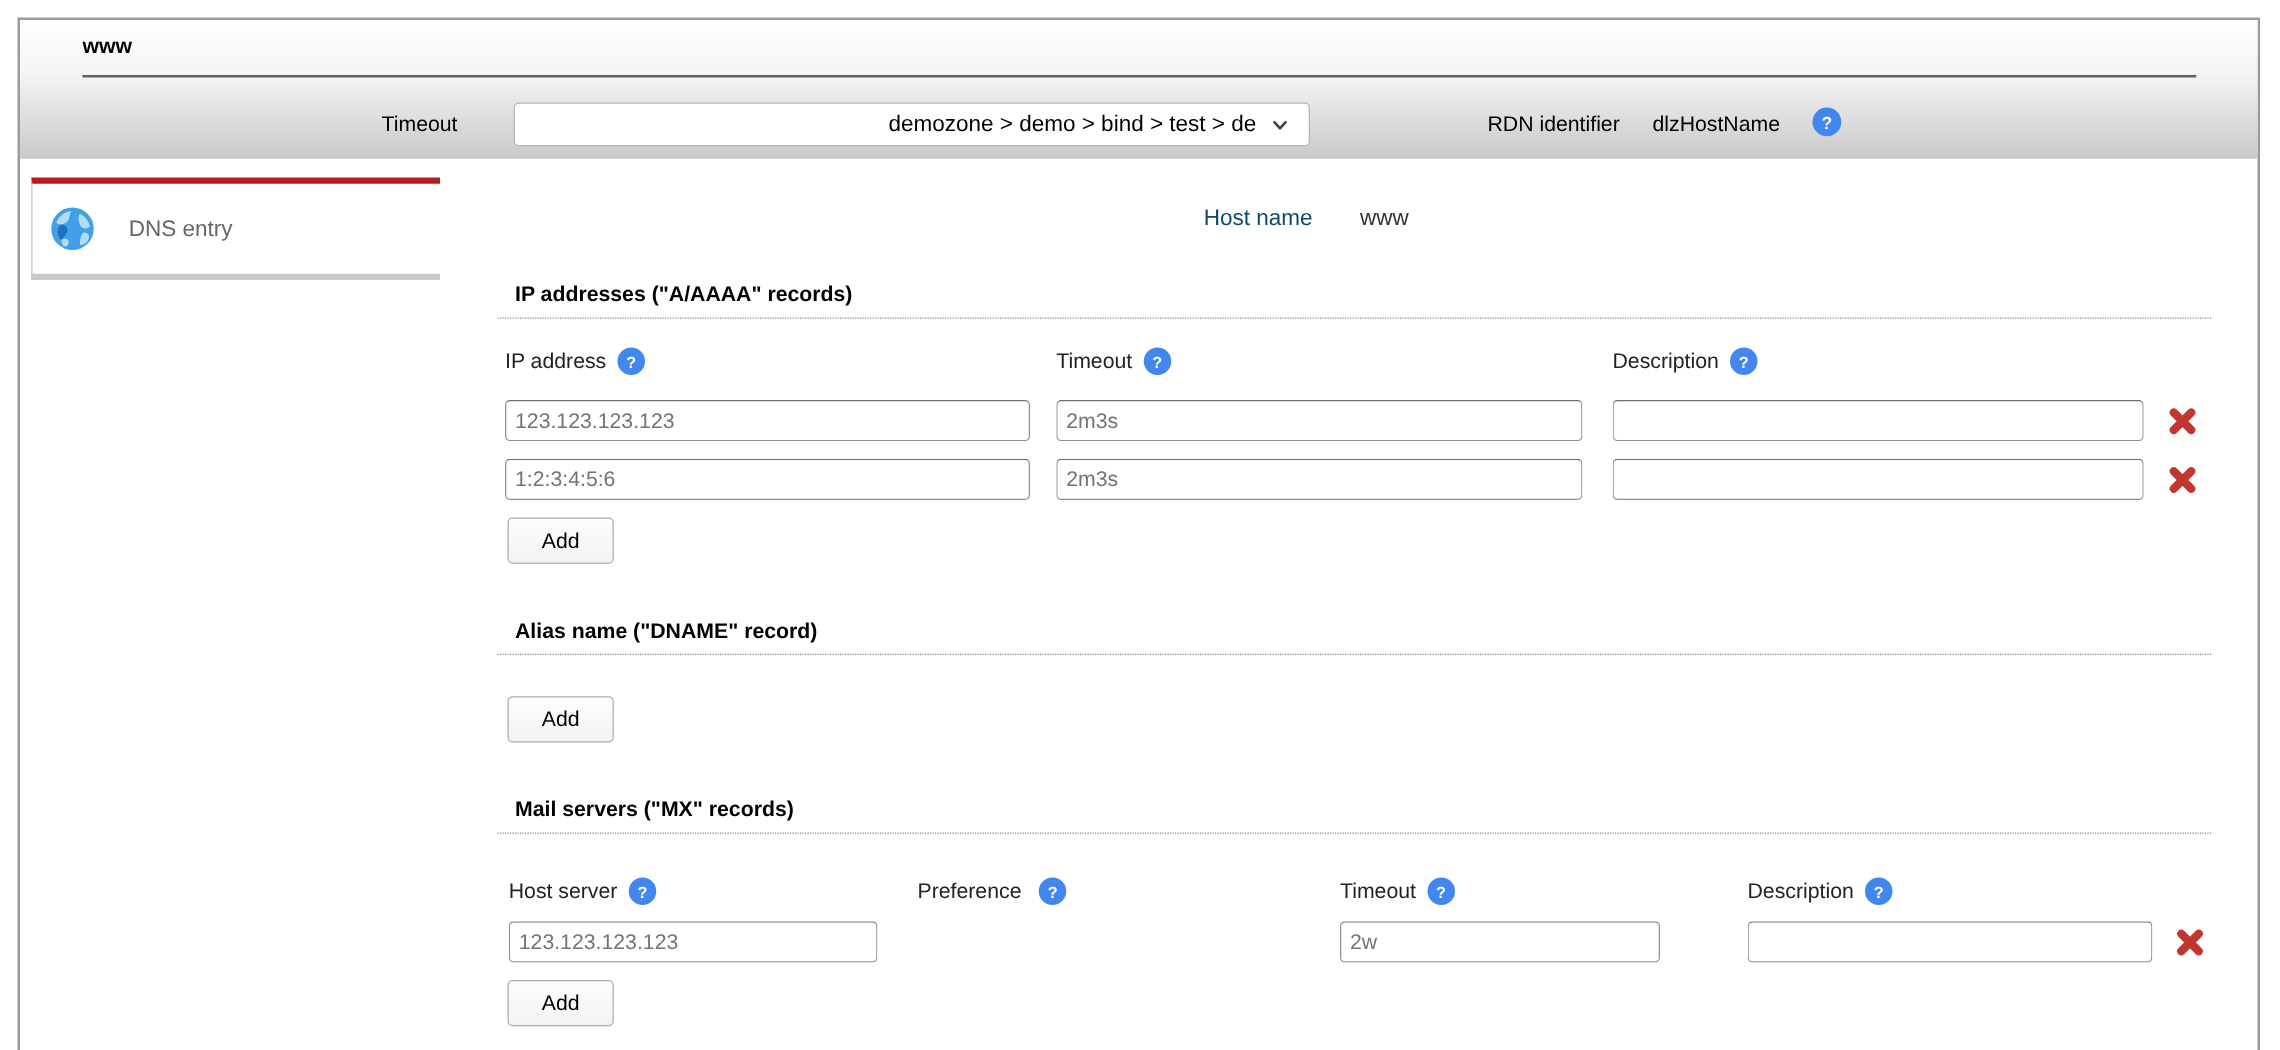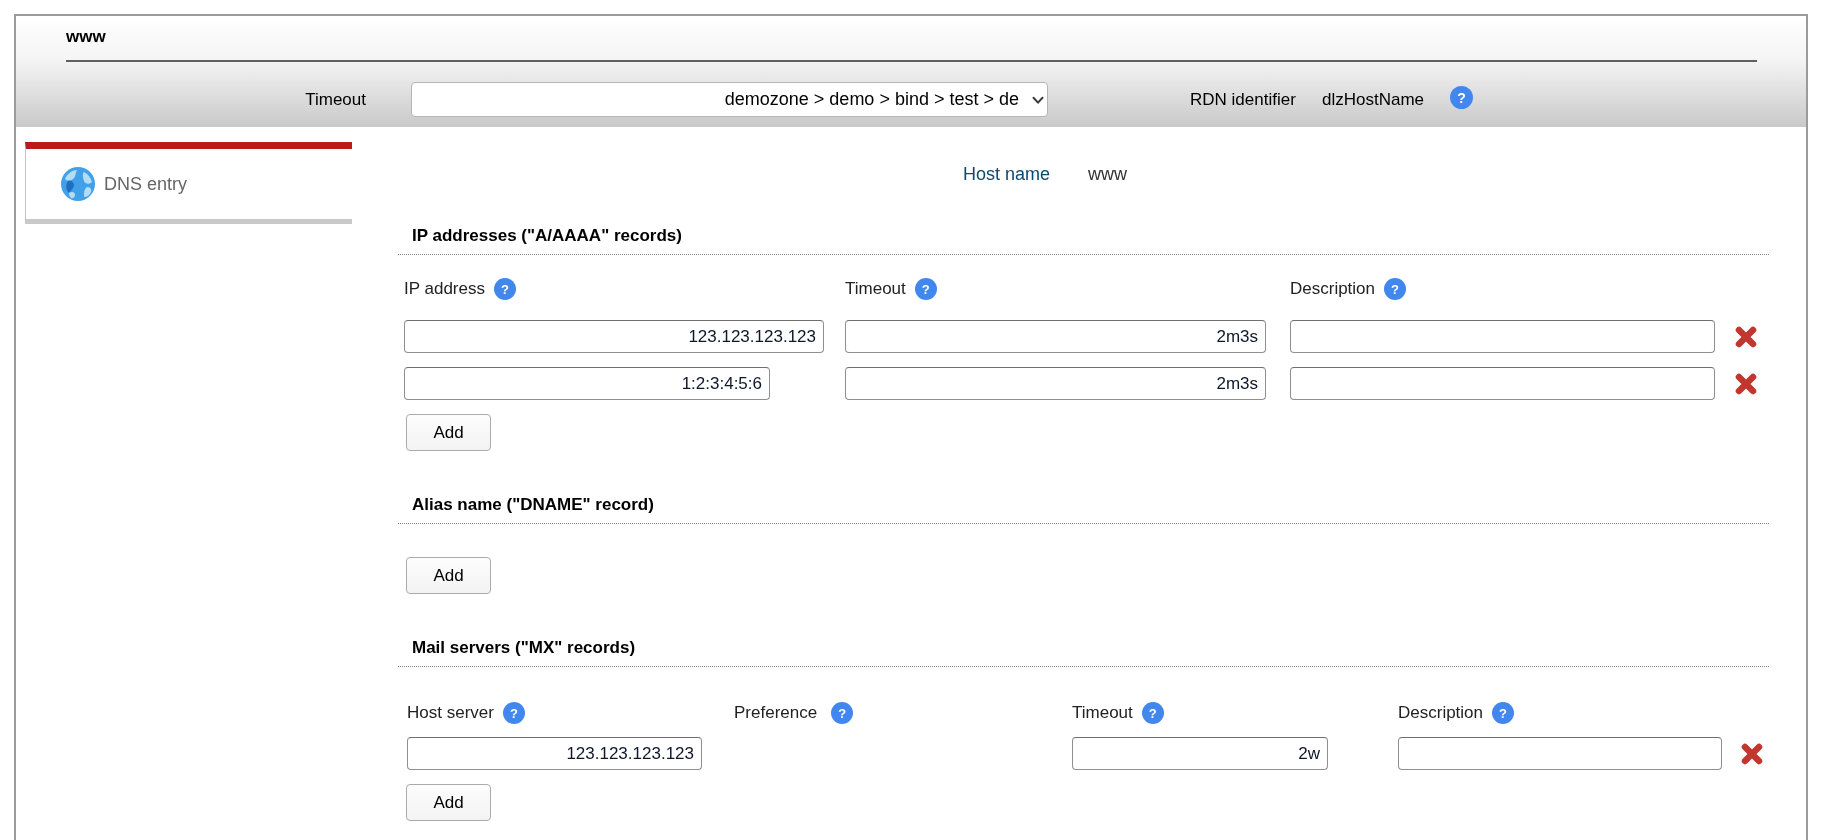--- a/index.html
+++ b/index.html
@@ -38,46 +38,46 @@
     width: 110px; text-align: right;
     font-size: 17px; color: #000;
   }
   .select-box {
     position: absolute; left: 395px; top: 66px;
     width: 637px; height: 35px;
     background: #ffffff;
     border: 1px solid #b5b5b5;
     border-radius: 4px;
     display: flex; align-items: center; justify-content: flex-end;
-    gap: 10px;
+    padding-right: 14px; gap: 10px;
     font-size: 18px; color: #000;
     cursor: pointer;
   }
   .chev { width: 18px; height: 18px; flex: 0 0 auto; }
   .rdn-label   { position: absolute; left: 1130px; top: 74px; font-size: 17px; color: #000; margin-left: 44px; }
   .rdn-value   { position: absolute; left: 1306px; top: 74px; font-size: 17px; color: #000; }
   .help-icon {
     display: inline-flex; align-items: center; justify-content: center;
     width: 23px; height: 23px; border-radius: 50%;
     background: #4187ee; color: #ffffff;
     font-size: 14px; font-weight: 700;
     cursor: pointer; flex: 0 0 auto;
     user-select: none;
   }
   .help-rdn { position: absolute; left: 1434px; top: 70px; }
   
   .tab {
     position: absolute; left: 9px; top: 126px;
     width: 327px; height: 82px;
     background: #ffffff;
-    border-top: 7px solid #b91c1c;
+    border-top: 5px solid #b91c1c;
     border-bottom: 5px solid #c9c9c9;
     border-left: 1px solid #c4c4c4;
     display: flex; align-items: center;
-    padding-left: 34px; gap: 8px;
+    padding-left: 14px; gap: 27px;
     cursor: pointer;
   }
   .tab-label { font-size: 18px; color: #666; }
   .globe { width: 36px; height: 36px; }
   
   .host-label {
     position: absolute; left: 830px; top: 148px;
     width: 204px; text-align: right;
     font-size: 18px; color: #0c4a6e;
   }
@@ -100,24 +100,23 @@
     display: flex; align-items: center; gap: 9px;
     font-size: 17px; color: #222;
   }
   .col-label .help-icon { width: 22px; height: 22px; font-size: 13px; }
   .txt {
     position: absolute; height: 33px;
     border: 1px solid #8f8f8f;
     border-top-color: #6f6f6f;
     border-radius: 4px;
     padding: 0 7px;
-    font-size: 17px; color: #0f172a;
+    font-size: 17px; color: #737373;
     font-family: "Liberation Sans", sans-serif;
     background: #fff;
-    text-align: right;
   }
   .del-btn {
     position: absolute; width: 28px; height: 28px;
     border: none; background: transparent; padding: 0;
     cursor: pointer;
   }
   .del-btn svg { width: 100%; height: 100%; display: block; }
   .add-btn {
     position: absolute; left: 390px;
     width: 85px; height: 37px;
@@ -129,21 +128,21 @@
     cursor: pointer;
   }
   
   .ip-lbl-1 { left: 388px;  top: 262px; justify-content: center; }
   .ip-lbl-2 { left: 829px;  top: 262px; }
   .ip-lbl-3 { left: 1274px; top: 262px; }
   .ip-r1-c1 { left: 388px;  top: 304px; width: 420px; }
   .ip-r1-c2 { left: 829px;  top: 304px; width: 421px; }
   .ip-r1-c3 { left: 1274px; top: 304px; width: 425px; }
   .ip-r1-x  { left: 1716px; top: 307px; }
-  .ip-r2-c1 { left: 388px;  top: 351px; width: 366px; }
+  .ip-r2-c1 { left: 388px;  top: 351px; width: 420px; }
   .ip-r2-c2 { left: 829px;  top: 351px; width: 421px; }
   .ip-r2-c3 { left: 1274px; top: 351px; width: 425px; }
   .ip-r2-x  { left: 1716px; top: 354px; }
   .add-ip    { top: 398px; }
   .add-alias { top: 541px; }
   .add-mx    { top: 768px; }
   
   .mx-lbl-1 { left: 391px;  top: 686px; }
   .mx-lbl-2 { left: 718px;  top: 686px; gap: 14px; }
   .mx-lbl-3 { left: 1056px; top: 686px; }

